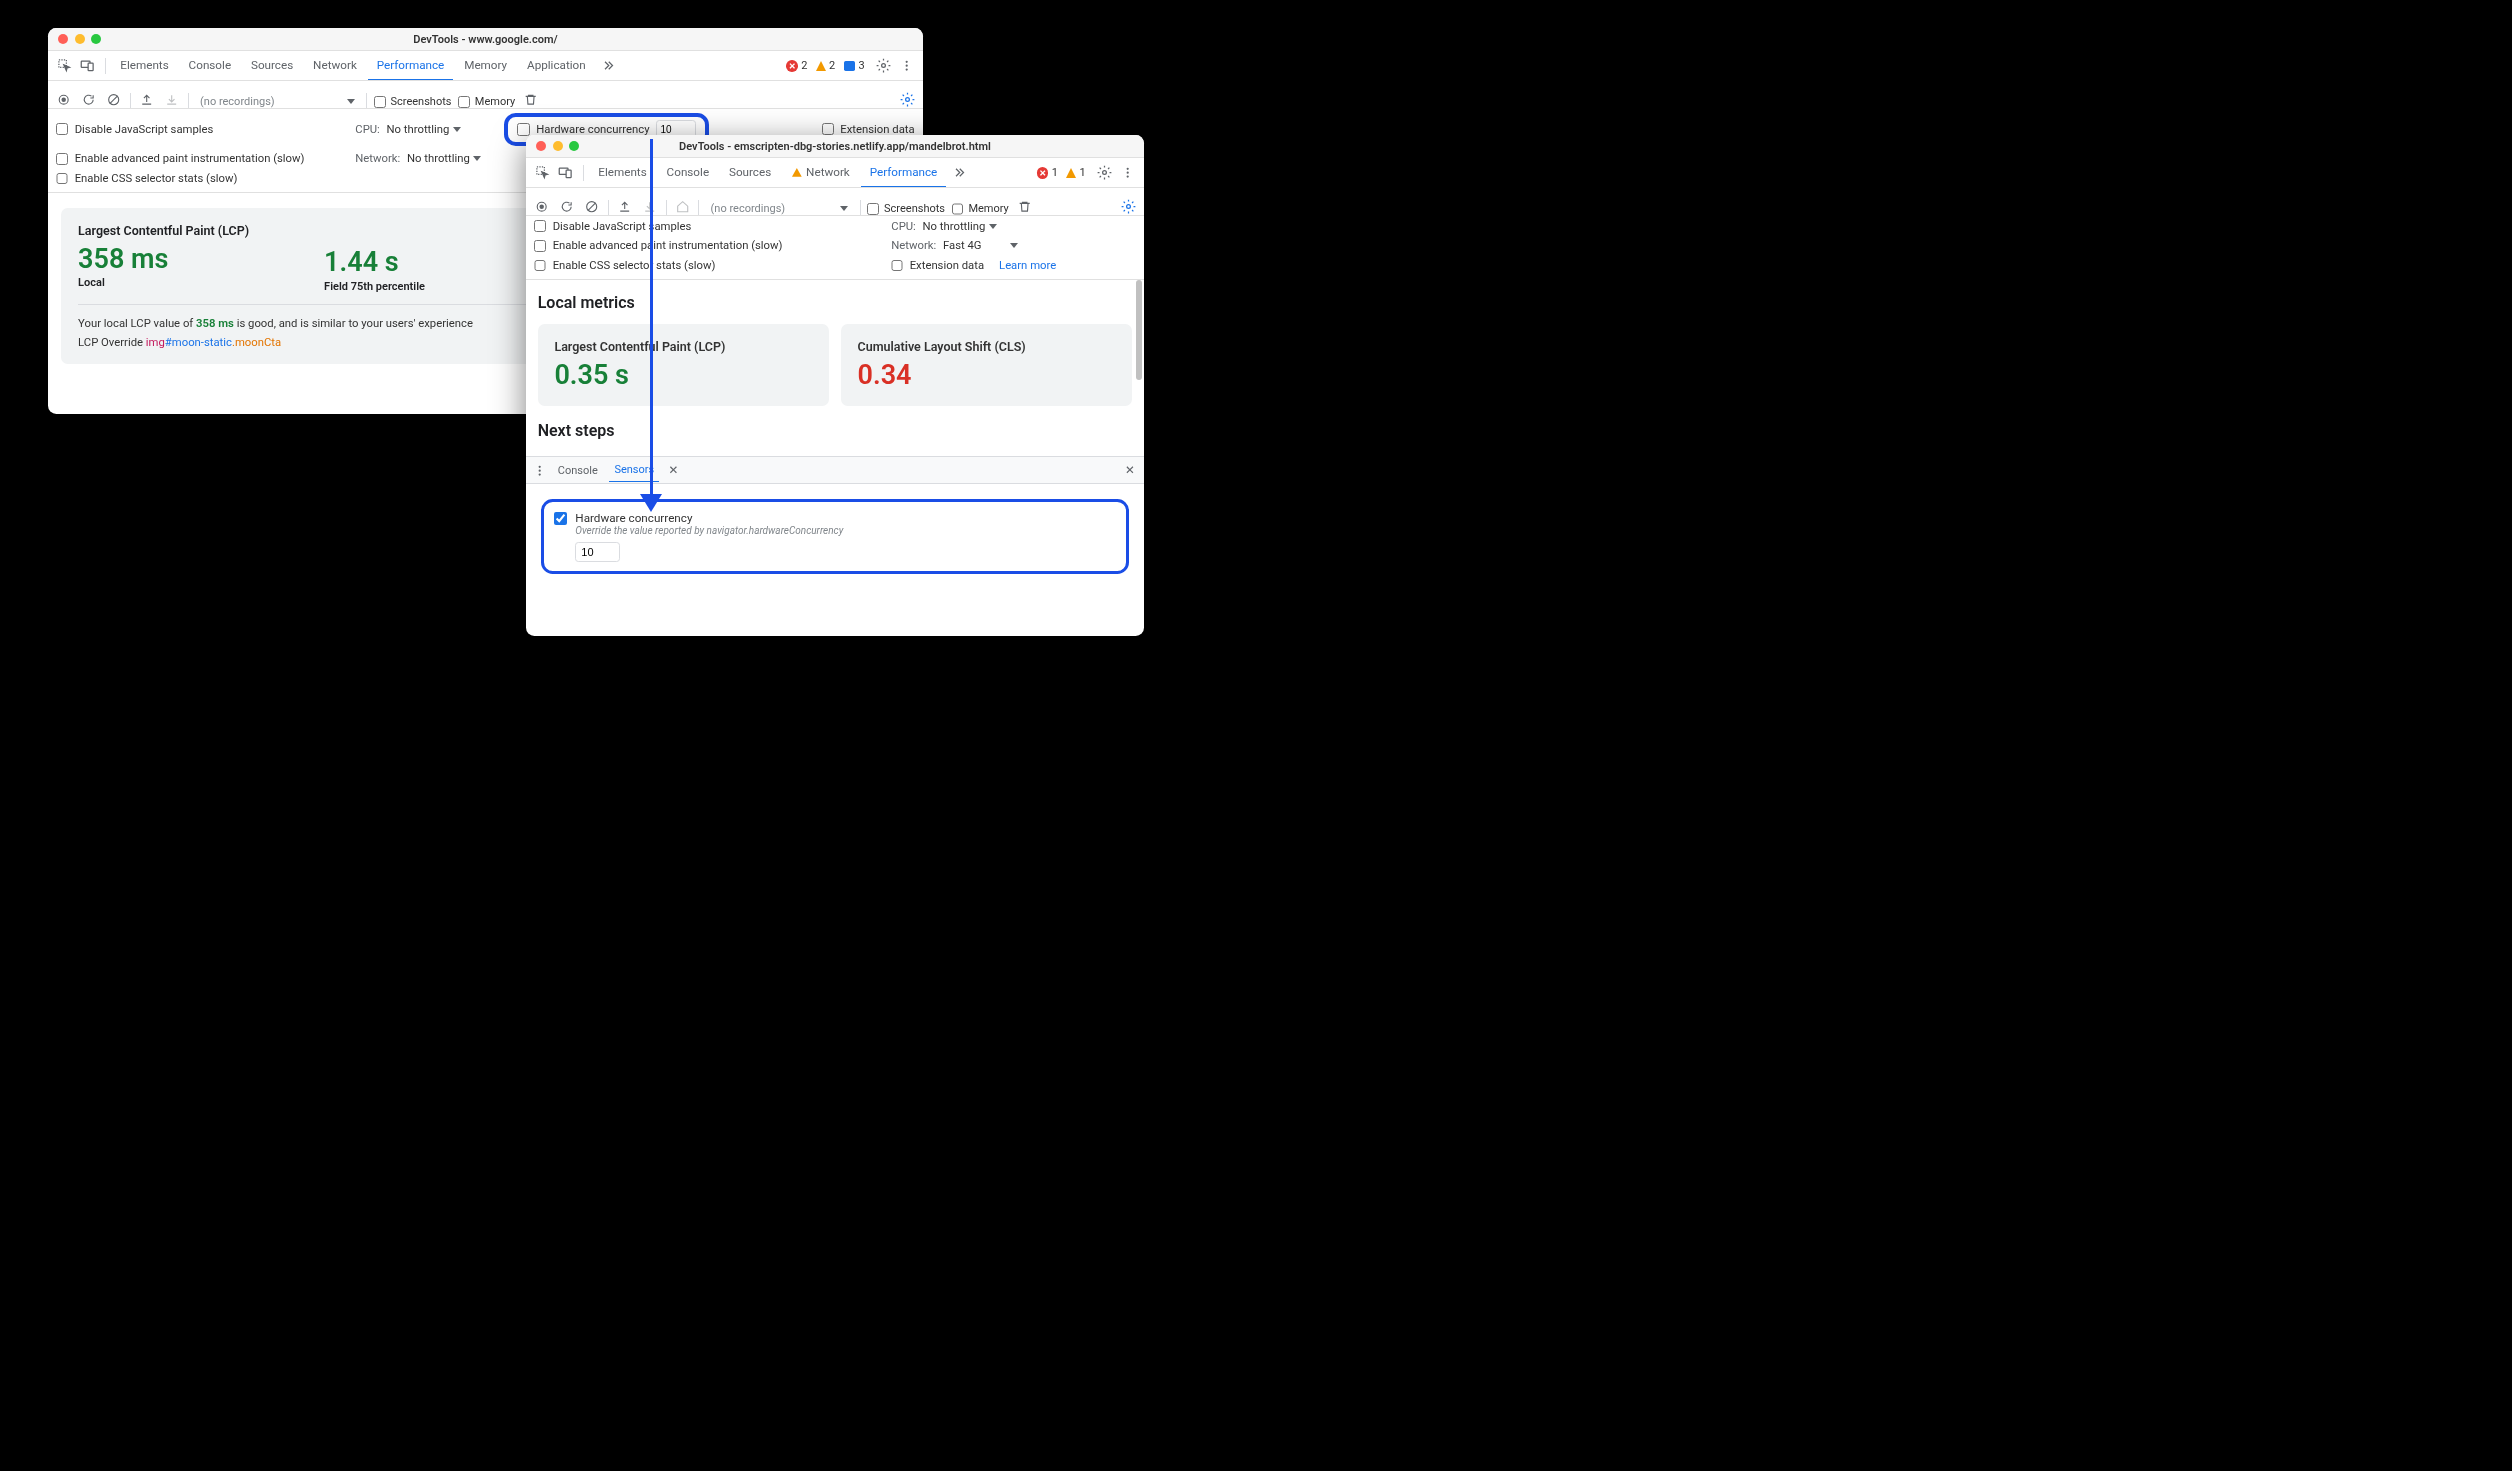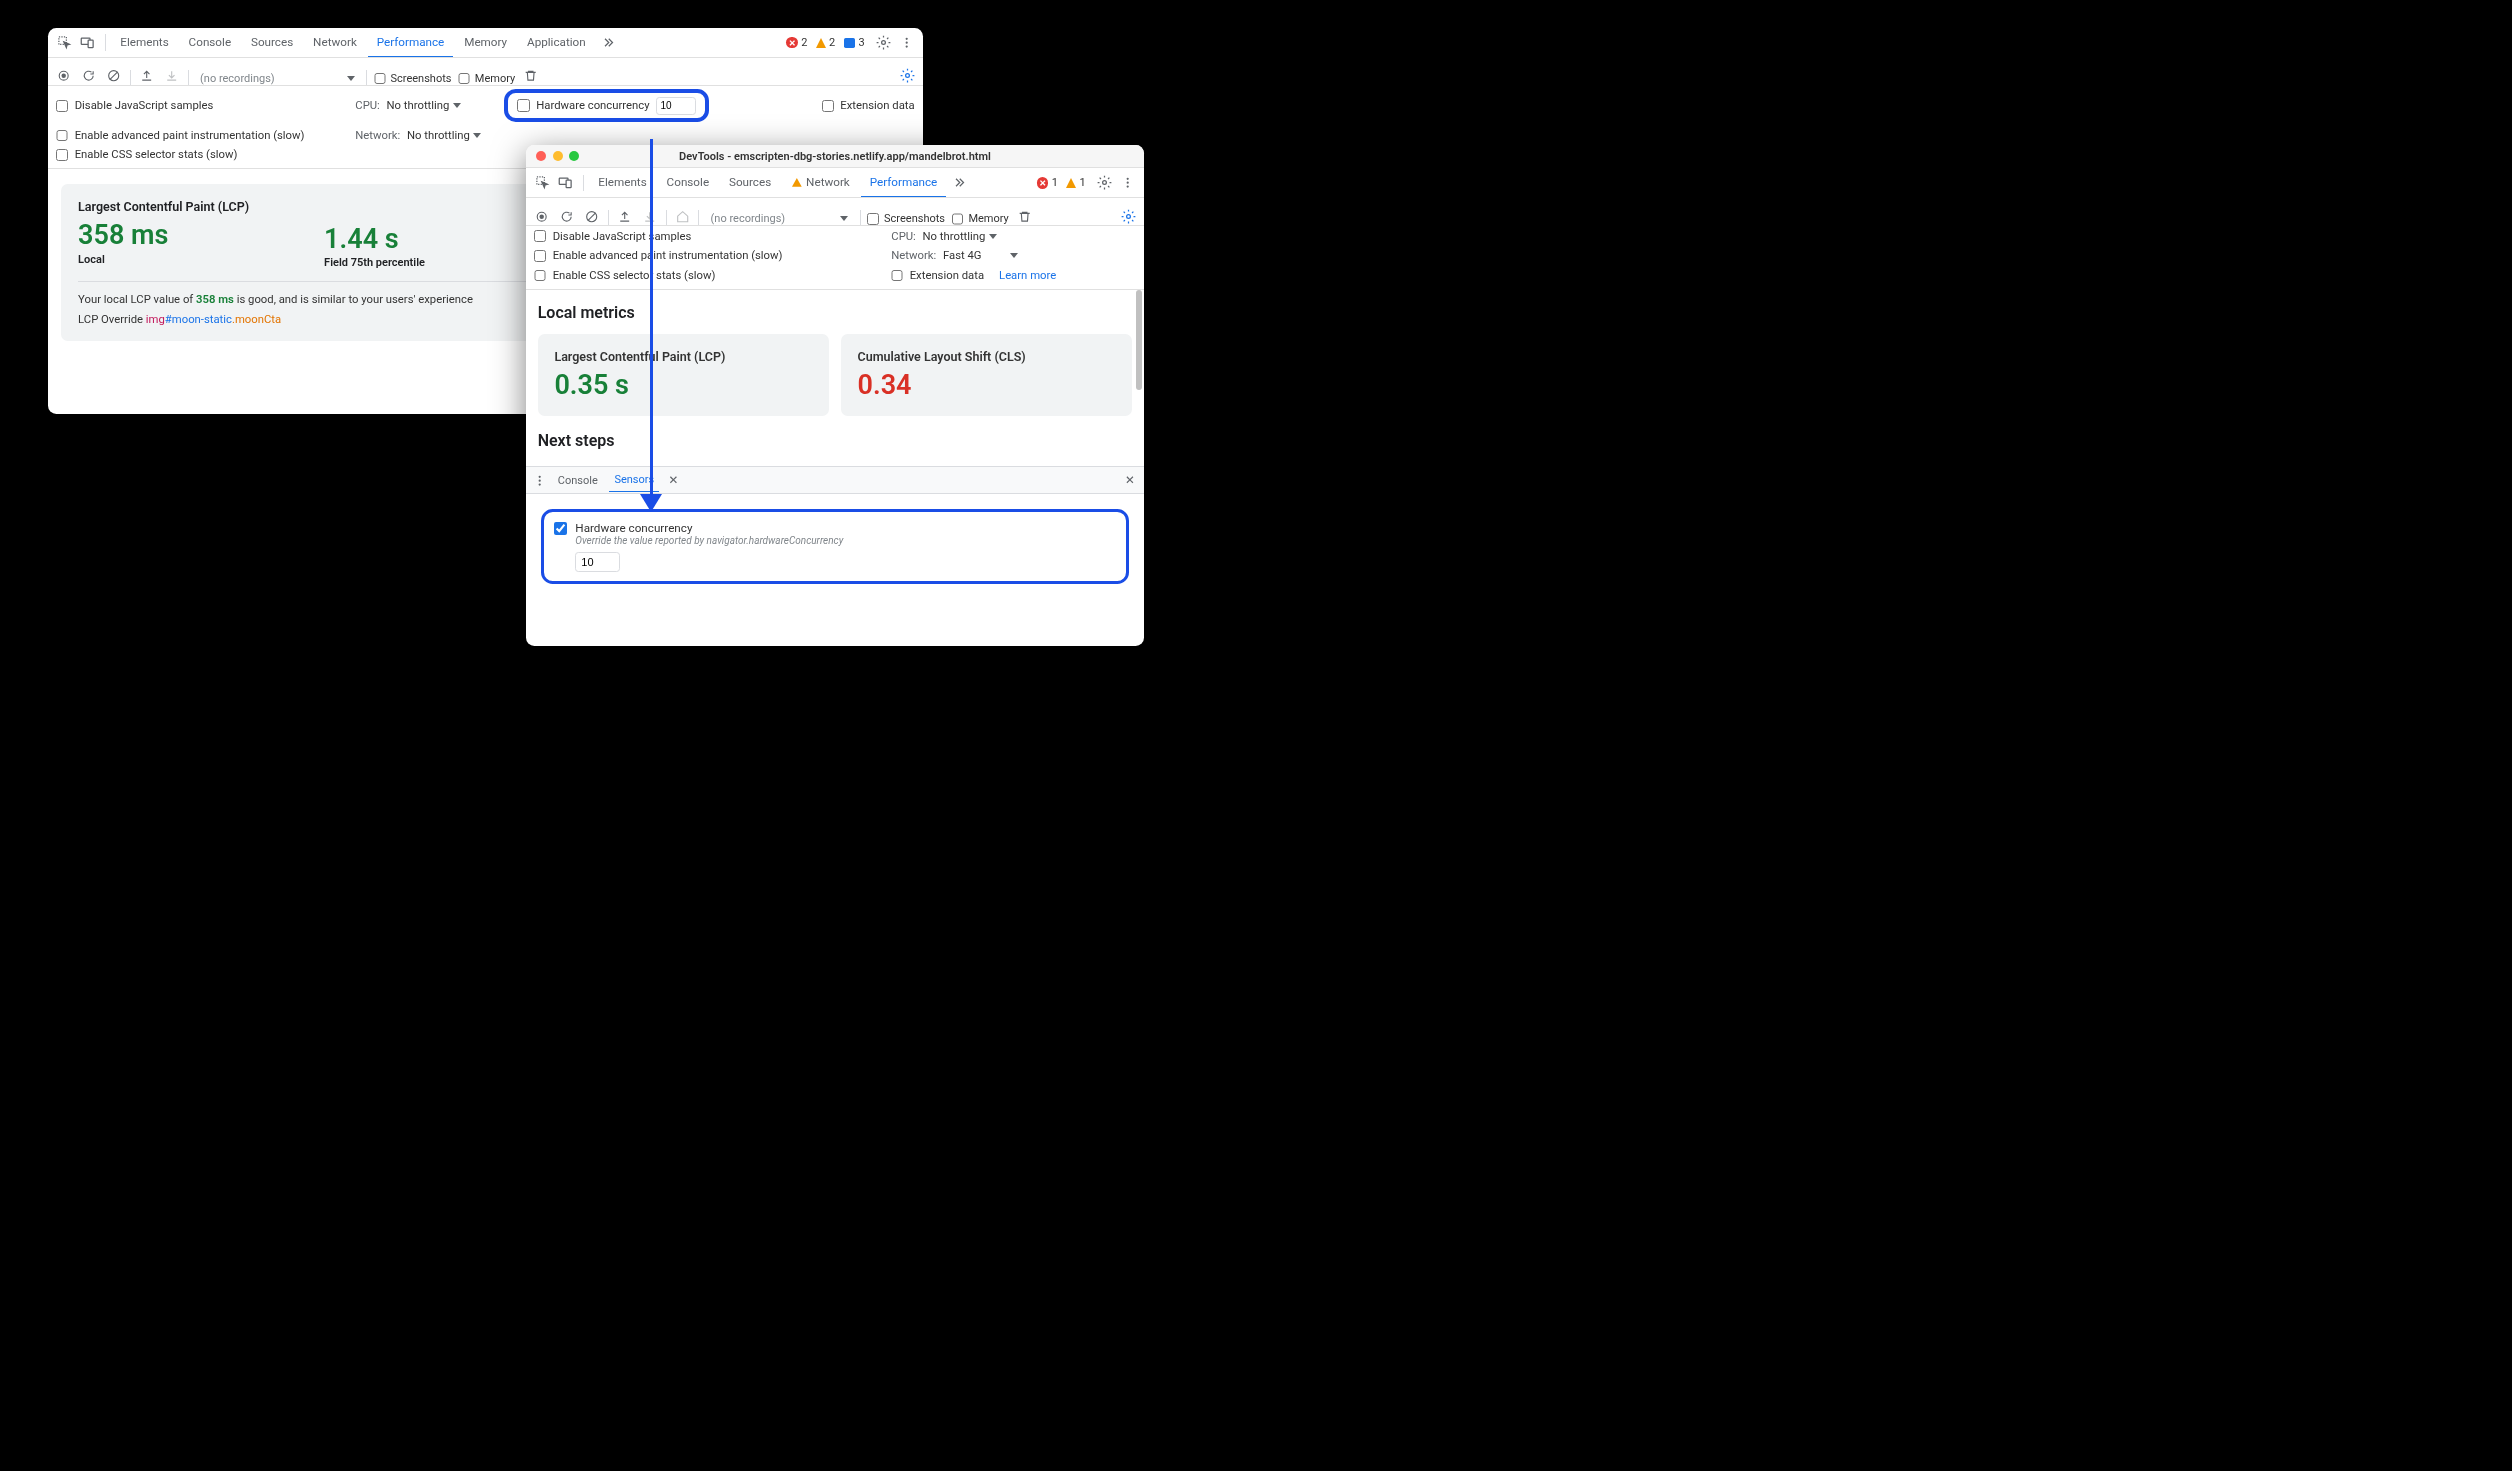--- a/index.html
+++ b/index.html
@@ -161,20 +161,28 @@
   .metrics-grid { display:flex; gap:11.7px;}
   .metrics-grid .card { flex:1;}
   .gearblue { color:#1a73e8; }
   svg { display:block; }
   .scrollbar-thumb { position:absolute; right:1.7px; width:6.7px; background:#c0c0c0; border-radius:3.3px;}
 </style>
 </head>
 <body>
 
 <div class="window" style="left:48px; top:28px; width:875px; height:386px;">
+  <div class="titlebar">
+    <div class="traffic">
+      <div class="dot red"></div>
+      <div class="dot yellow"></div>
+      <div class="dot green"></div>
+    </div>
+    <div class="title">DevTools - www.google.com/</div>
+  </div>
 
   <div class="tabbar">
     <div class="iconbtn">
       <svg class="gear" viewBox="0 0 24 24" fill="none" stroke="#5f6368" stroke-width="2">
           <rect x="3" y="3" width="12" height="12" stroke-dasharray="2 2"></rect>
           <path d="M11 11 L20 15 L16 16 L15 20 Z" fill="#5f6368"></path>
         </svg>
     </div>
     <div class="iconbtn">
       <svg class="gear" viewBox="0 0 24 24" fill="none" stroke="#5f6368" stroke-width="2">
@@ -343,21 +351,21 @@
         <span>Your local LCP value of </span><span class="green" style="font-weight:600">358 ms</span><span> is good, and is similar to your users' experience</span>
       </div>
       <div class="lcp-el">
         <span>LCP Override  </span>
         <span class="tag-img">img</span><span class="tag-id">#moon-static</span><span class="tag-cls">.moonCta</span>
       </div>
     </div>
   </div>
 </div>
 
-<div class="window" style="left:526px; top:145px; width:618px; height:501px;">
+<div class="window" style="left:526px; top:135px; width:618px; height:501px;">
   <div class="titlebar">
     <div class="traffic">
       <div class="dot red"></div>
       <div class="dot yellow"></div>
       <div class="dot green"></div>
     </div>
     <div class="title">DevTools - emscripten-dbg-stories.netlify.app/mandelbrot.html</div>
   </div>
 
   <div class="tabbar">

